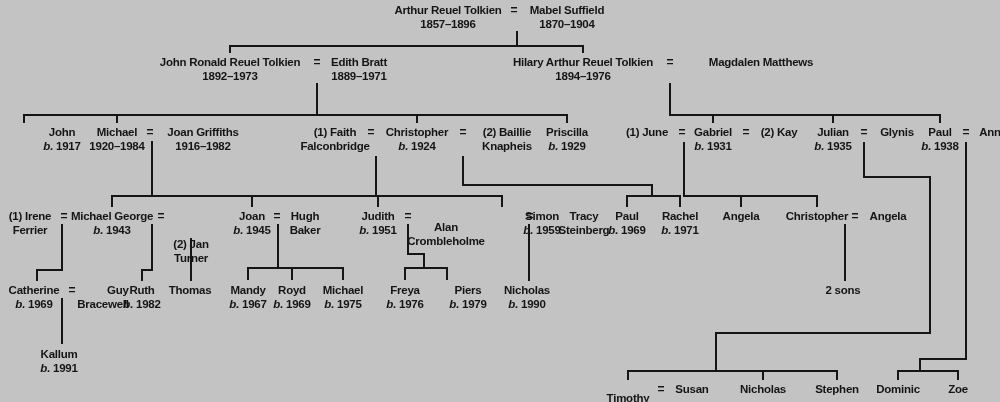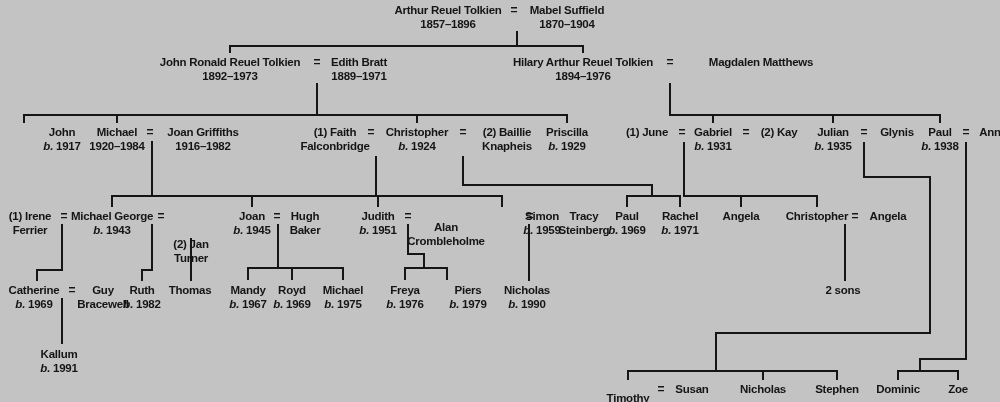--- a/index.html
+++ b/index.html
@@ -242,21 +242,21 @@
       <div class="label" style="left: 888px; top: 209px;">
         <div class="line">Angela</div>
       </div>
       <div class="label" style="left: 34px; top: 283px;">
         <div class="line">Catherine</div>
         <div class="line"><i>b.</i> 1969</div>
       </div>
       <div class="label eq" style="left: 72px; top: 283px;">
         <div class="line">=</div>
       </div>
-      <div class="label" style="left: 103px; top: 283px;">
+      <div class="label" style="left: 103px; top: 283px; text-align: right;">
         <div class="line">Guy</div>
         <div class="line">Bracewell</div>
       </div>
       <div class="label" style="left: 142px; top: 283px;">
         <div class="line">Ruth</div>
         <div class="line"><i>b.</i> 1982</div>
       </div>
       <div class="label" style="left: 190px; top: 283px;">
         <div class="line">Thomas</div>
       </div>

